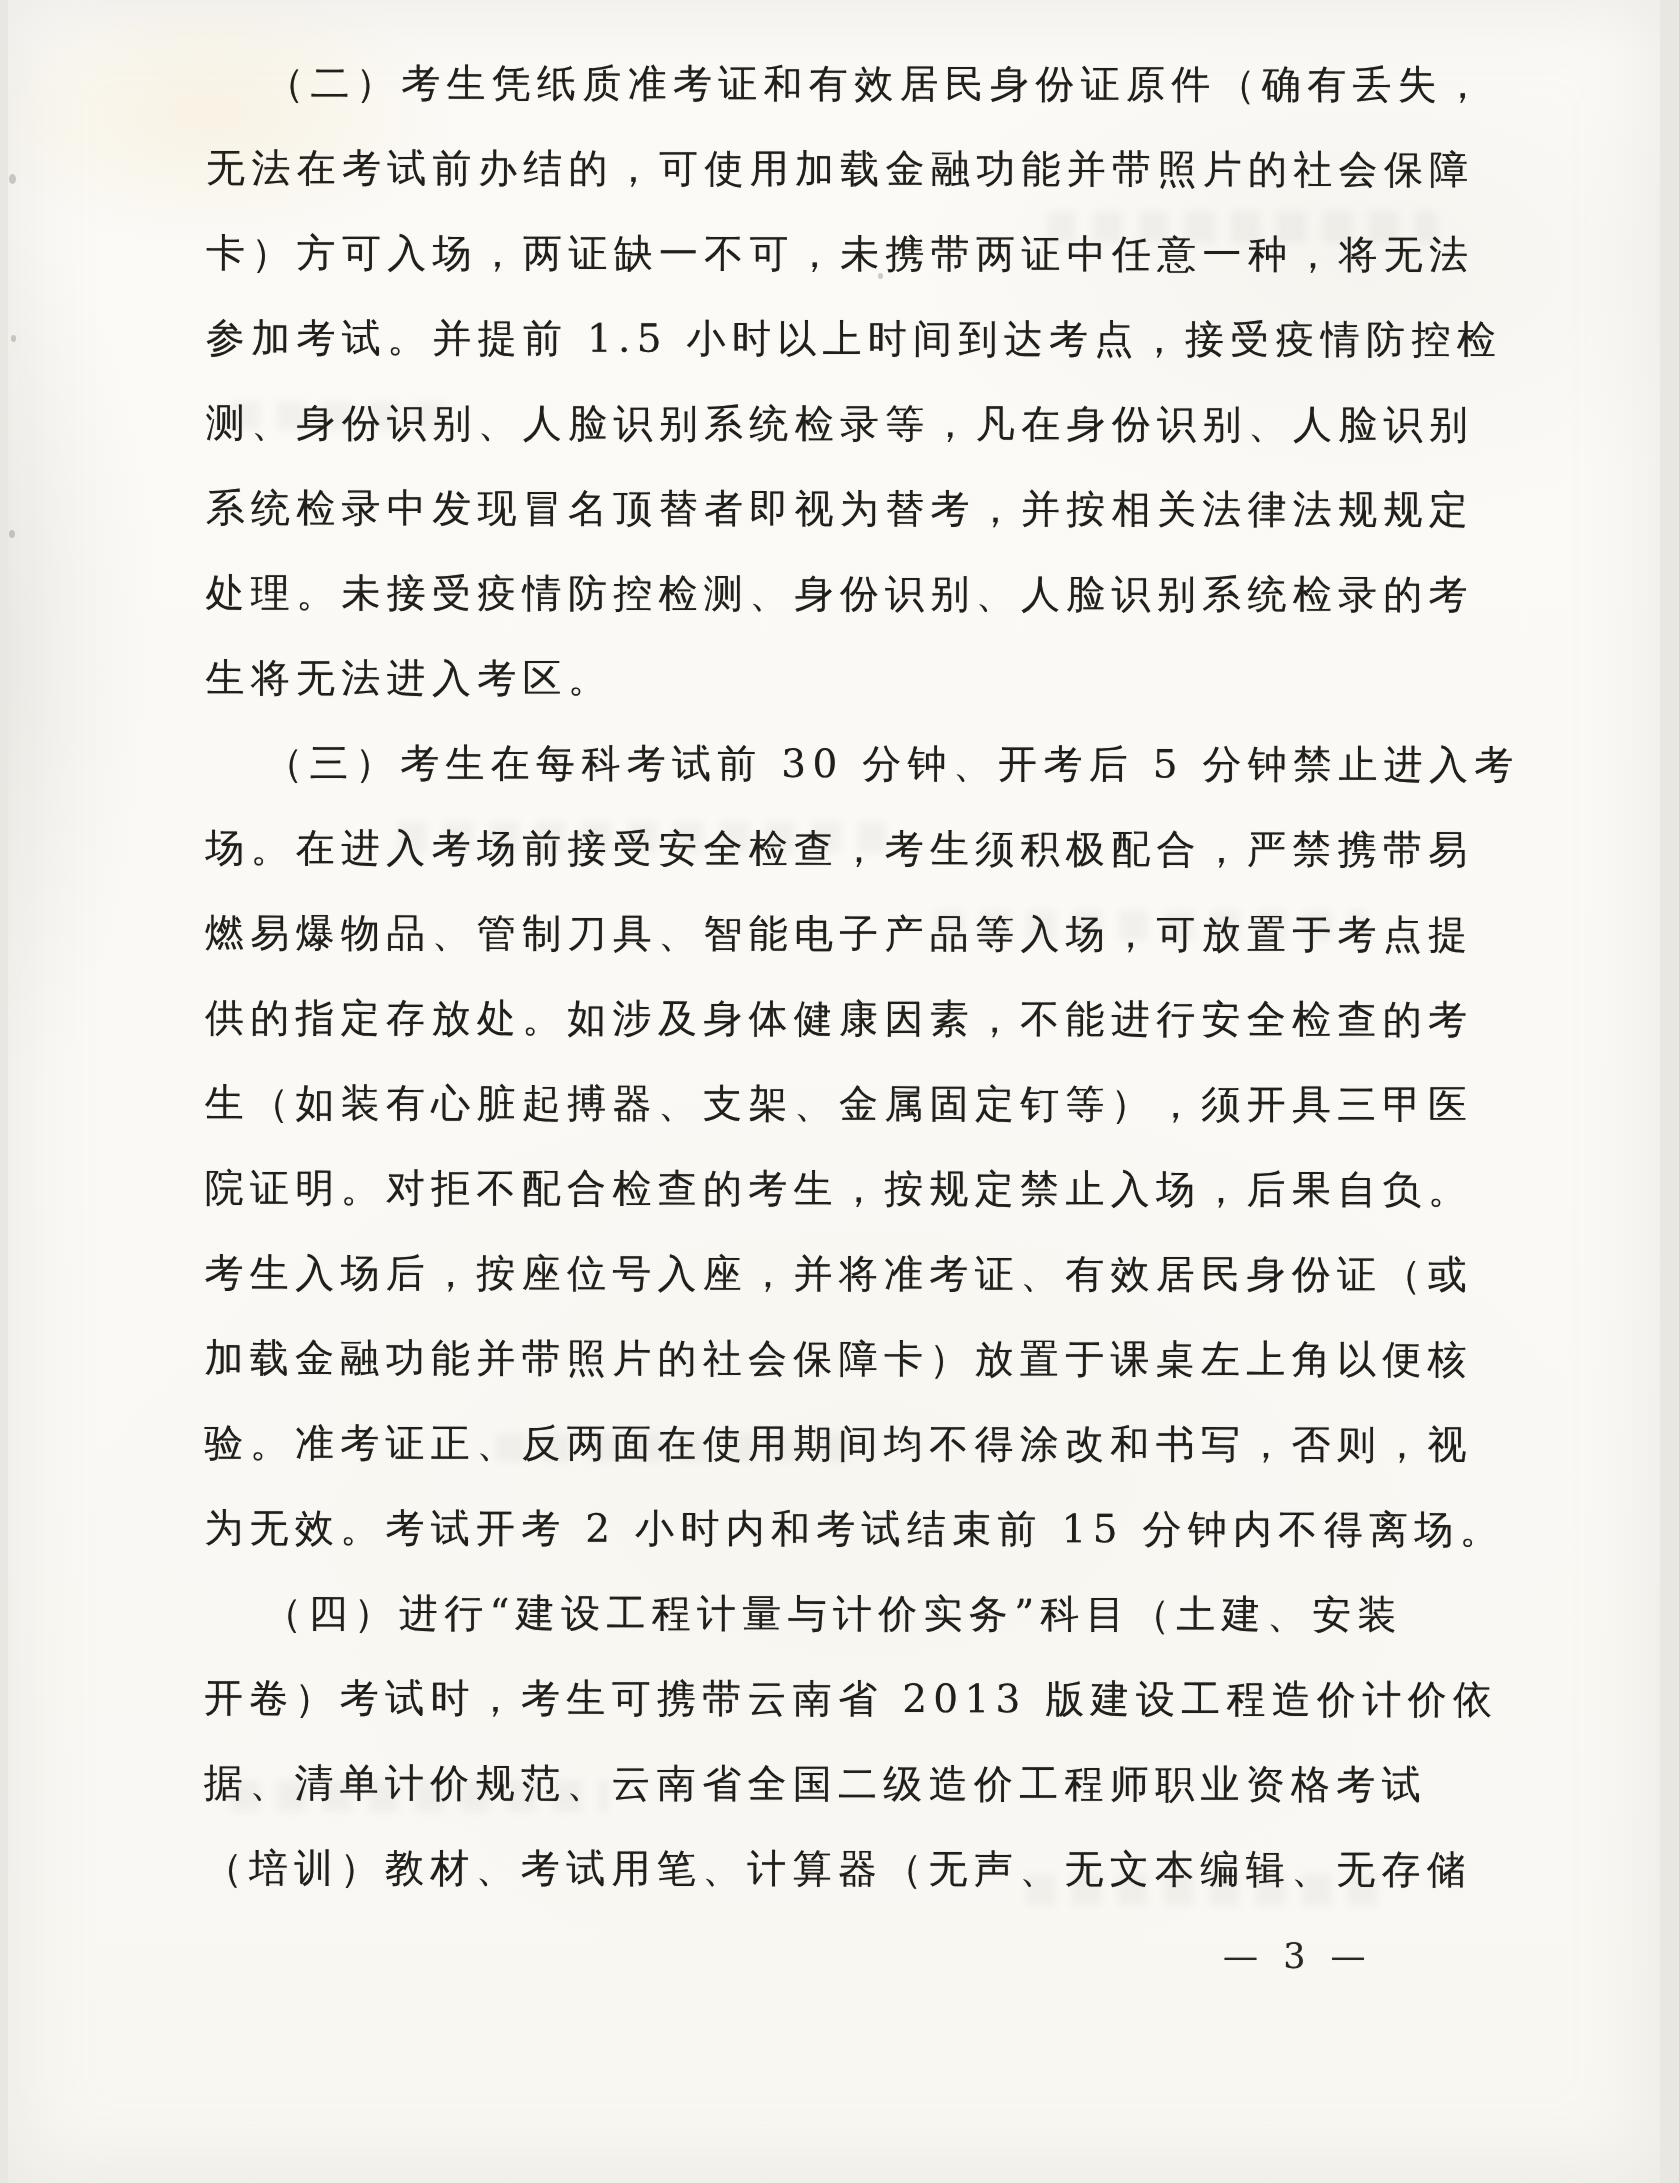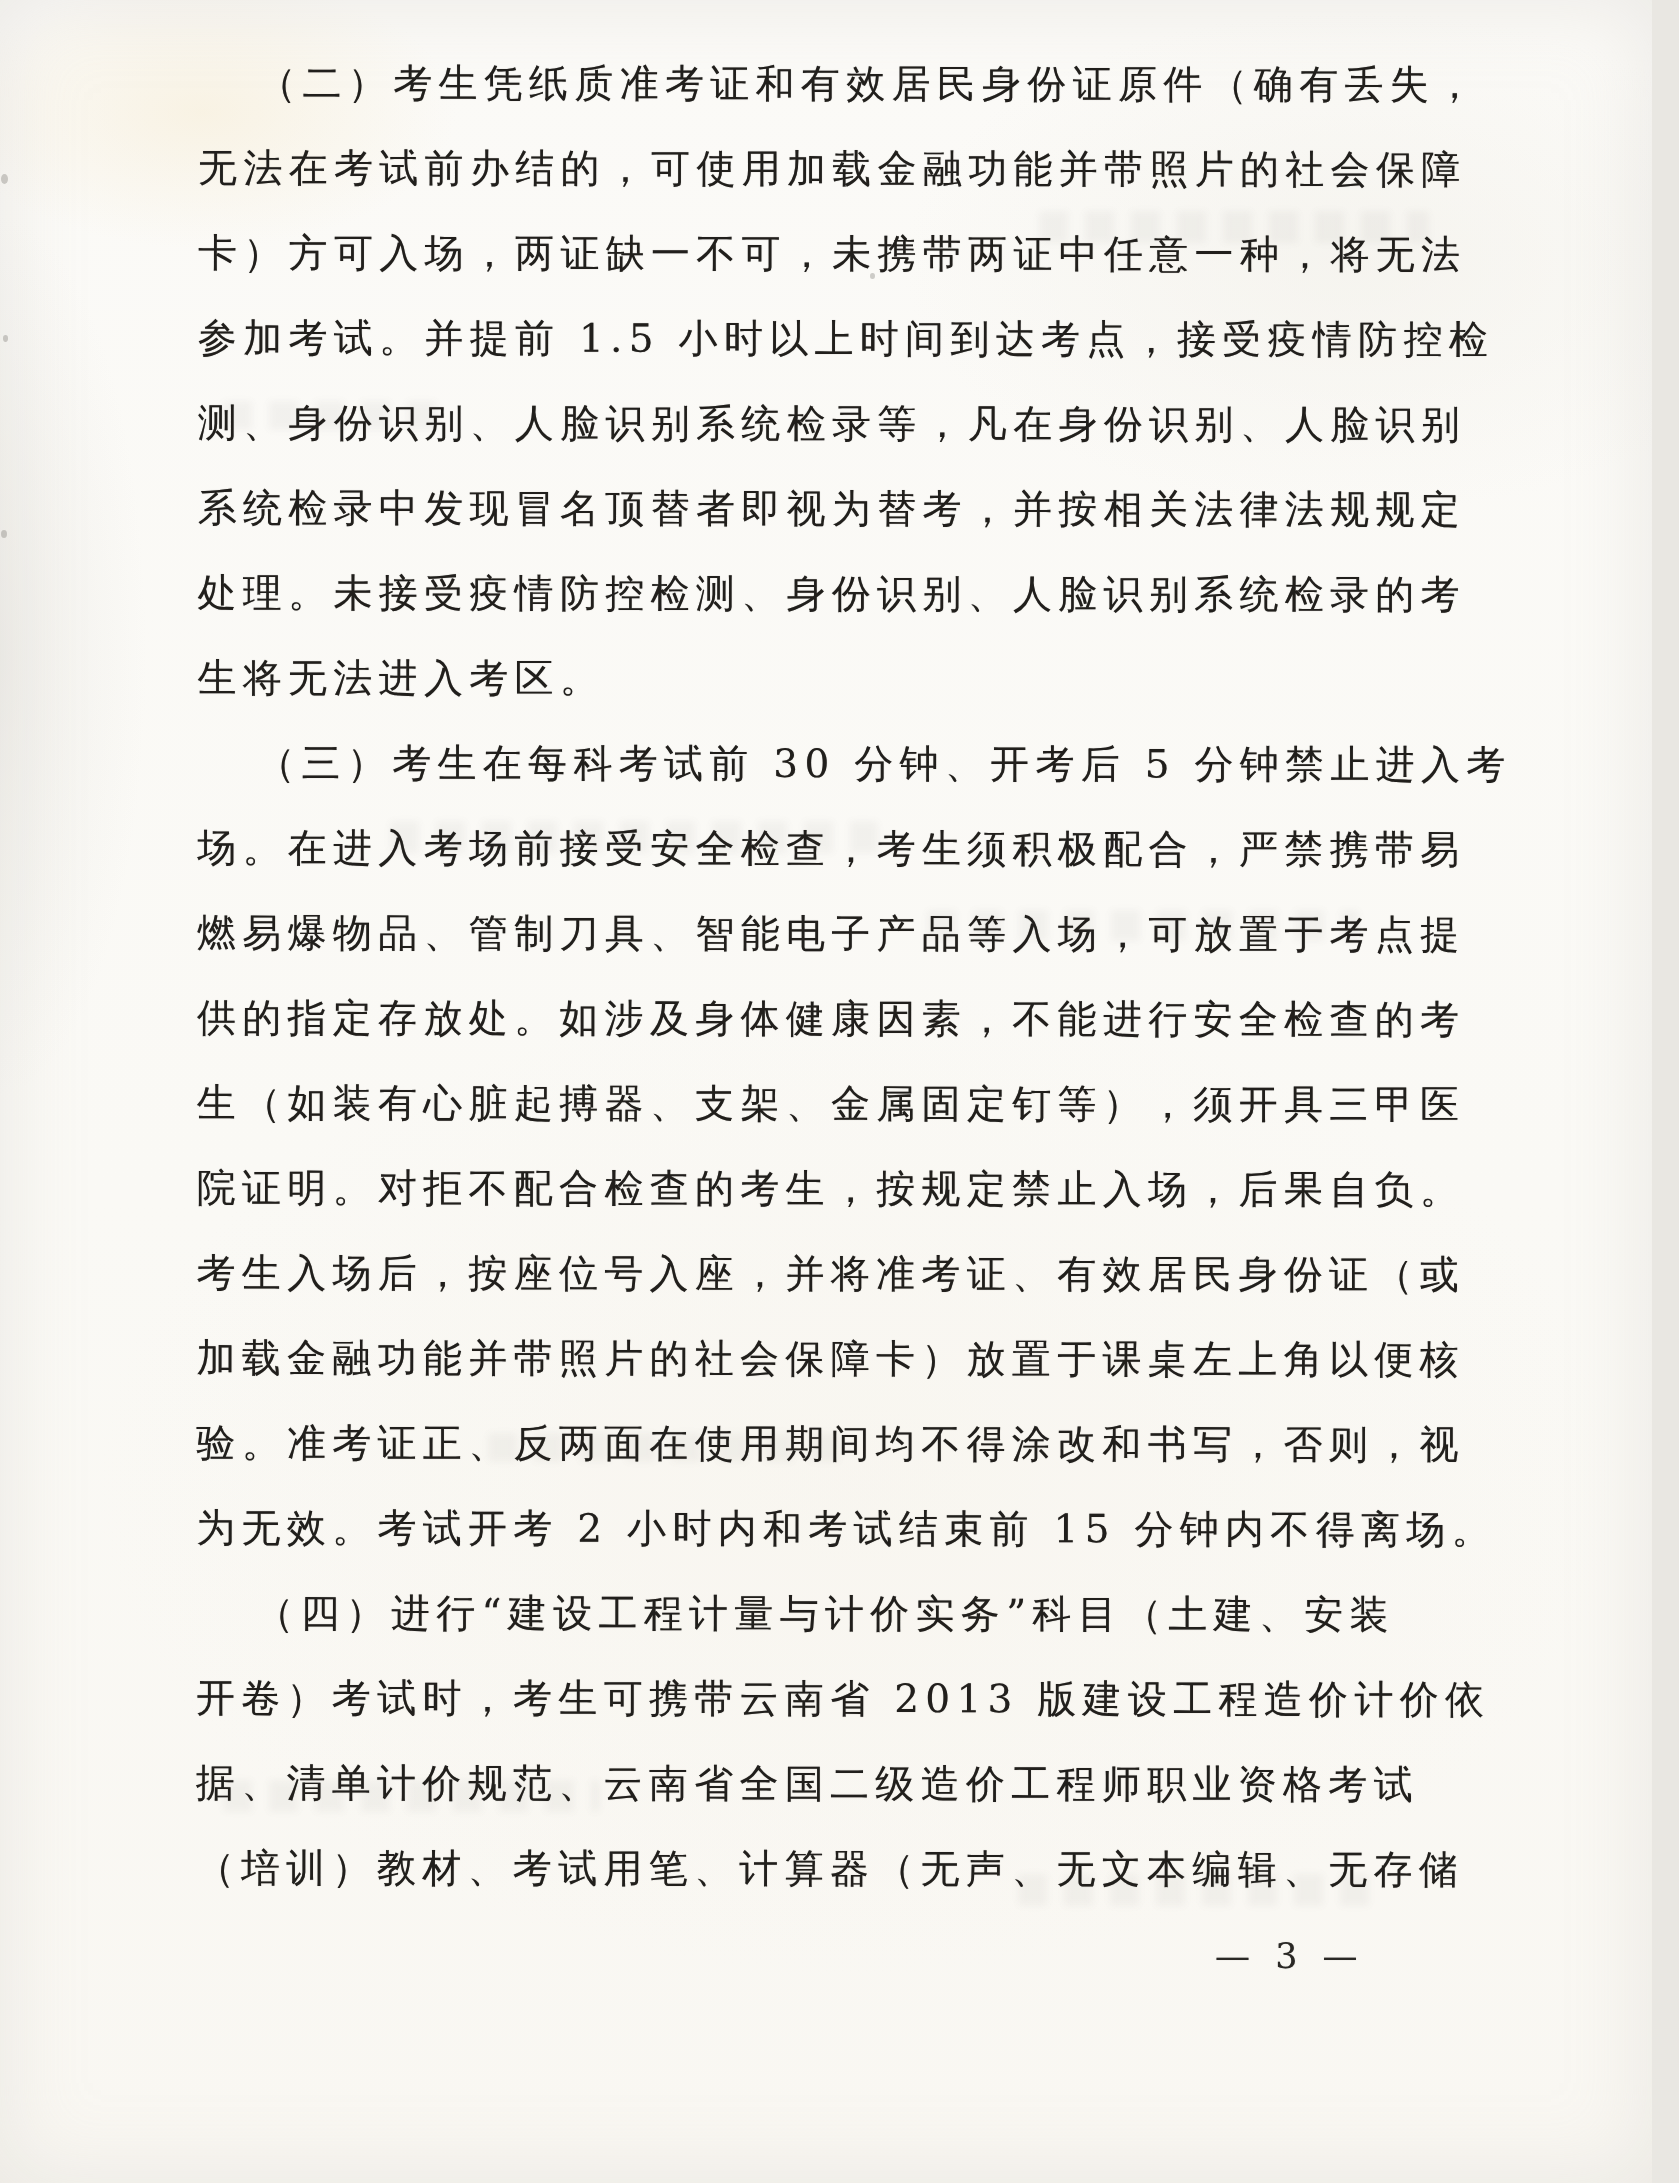--- a/index.html
+++ b/index.html
@@ -13,20 +13,21 @@
     height: 2183px;
     overflow: hidden;
     font-family: "DejaVu Serif", "Liberation Serif", serif;
     background:
       radial-gradient(ellipse 363px 195px at 202px 112px, rgba(246, 236, 212, 0.55), rgba(246,236,212,0) 70%),
       radial-gradient(ellipse 628px 349px at 82% 12%, rgba(240, 238, 231, 0.5), rgba(240,238,231,0) 72%),
       radial-gradient(ellipse 209px 628px at 0% 30%, rgba(228, 226, 221, 0.45), rgba(228,226,221,0) 70%),
       radial-gradient(ellipse 976px 628px at 52% 68%, rgba(247, 244, 237, 0.6), rgba(247,244,237,0) 78%),
       linear-gradient(180deg, #fbfaf7 0%, #faf9f5 55%, #f9f7f2 100%);
     box-shadow: inset 0 0 84px rgba(190, 186, 178, 0.25);
+    margin-left: 8px;
   }
   
   .ghost {
     position: absolute;
     filter: blur(3.5px);
     opacity: 0.4;
     background: repeating-linear-gradient(90deg,
       rgba(125, 122, 118, 0.17) 0px, rgba(125, 122, 118, 0.17) 29px,
       rgba(125, 122, 118, 0) 29px, rgba(125, 122, 118, 0) 46px);
     border-radius: 4.2px;

